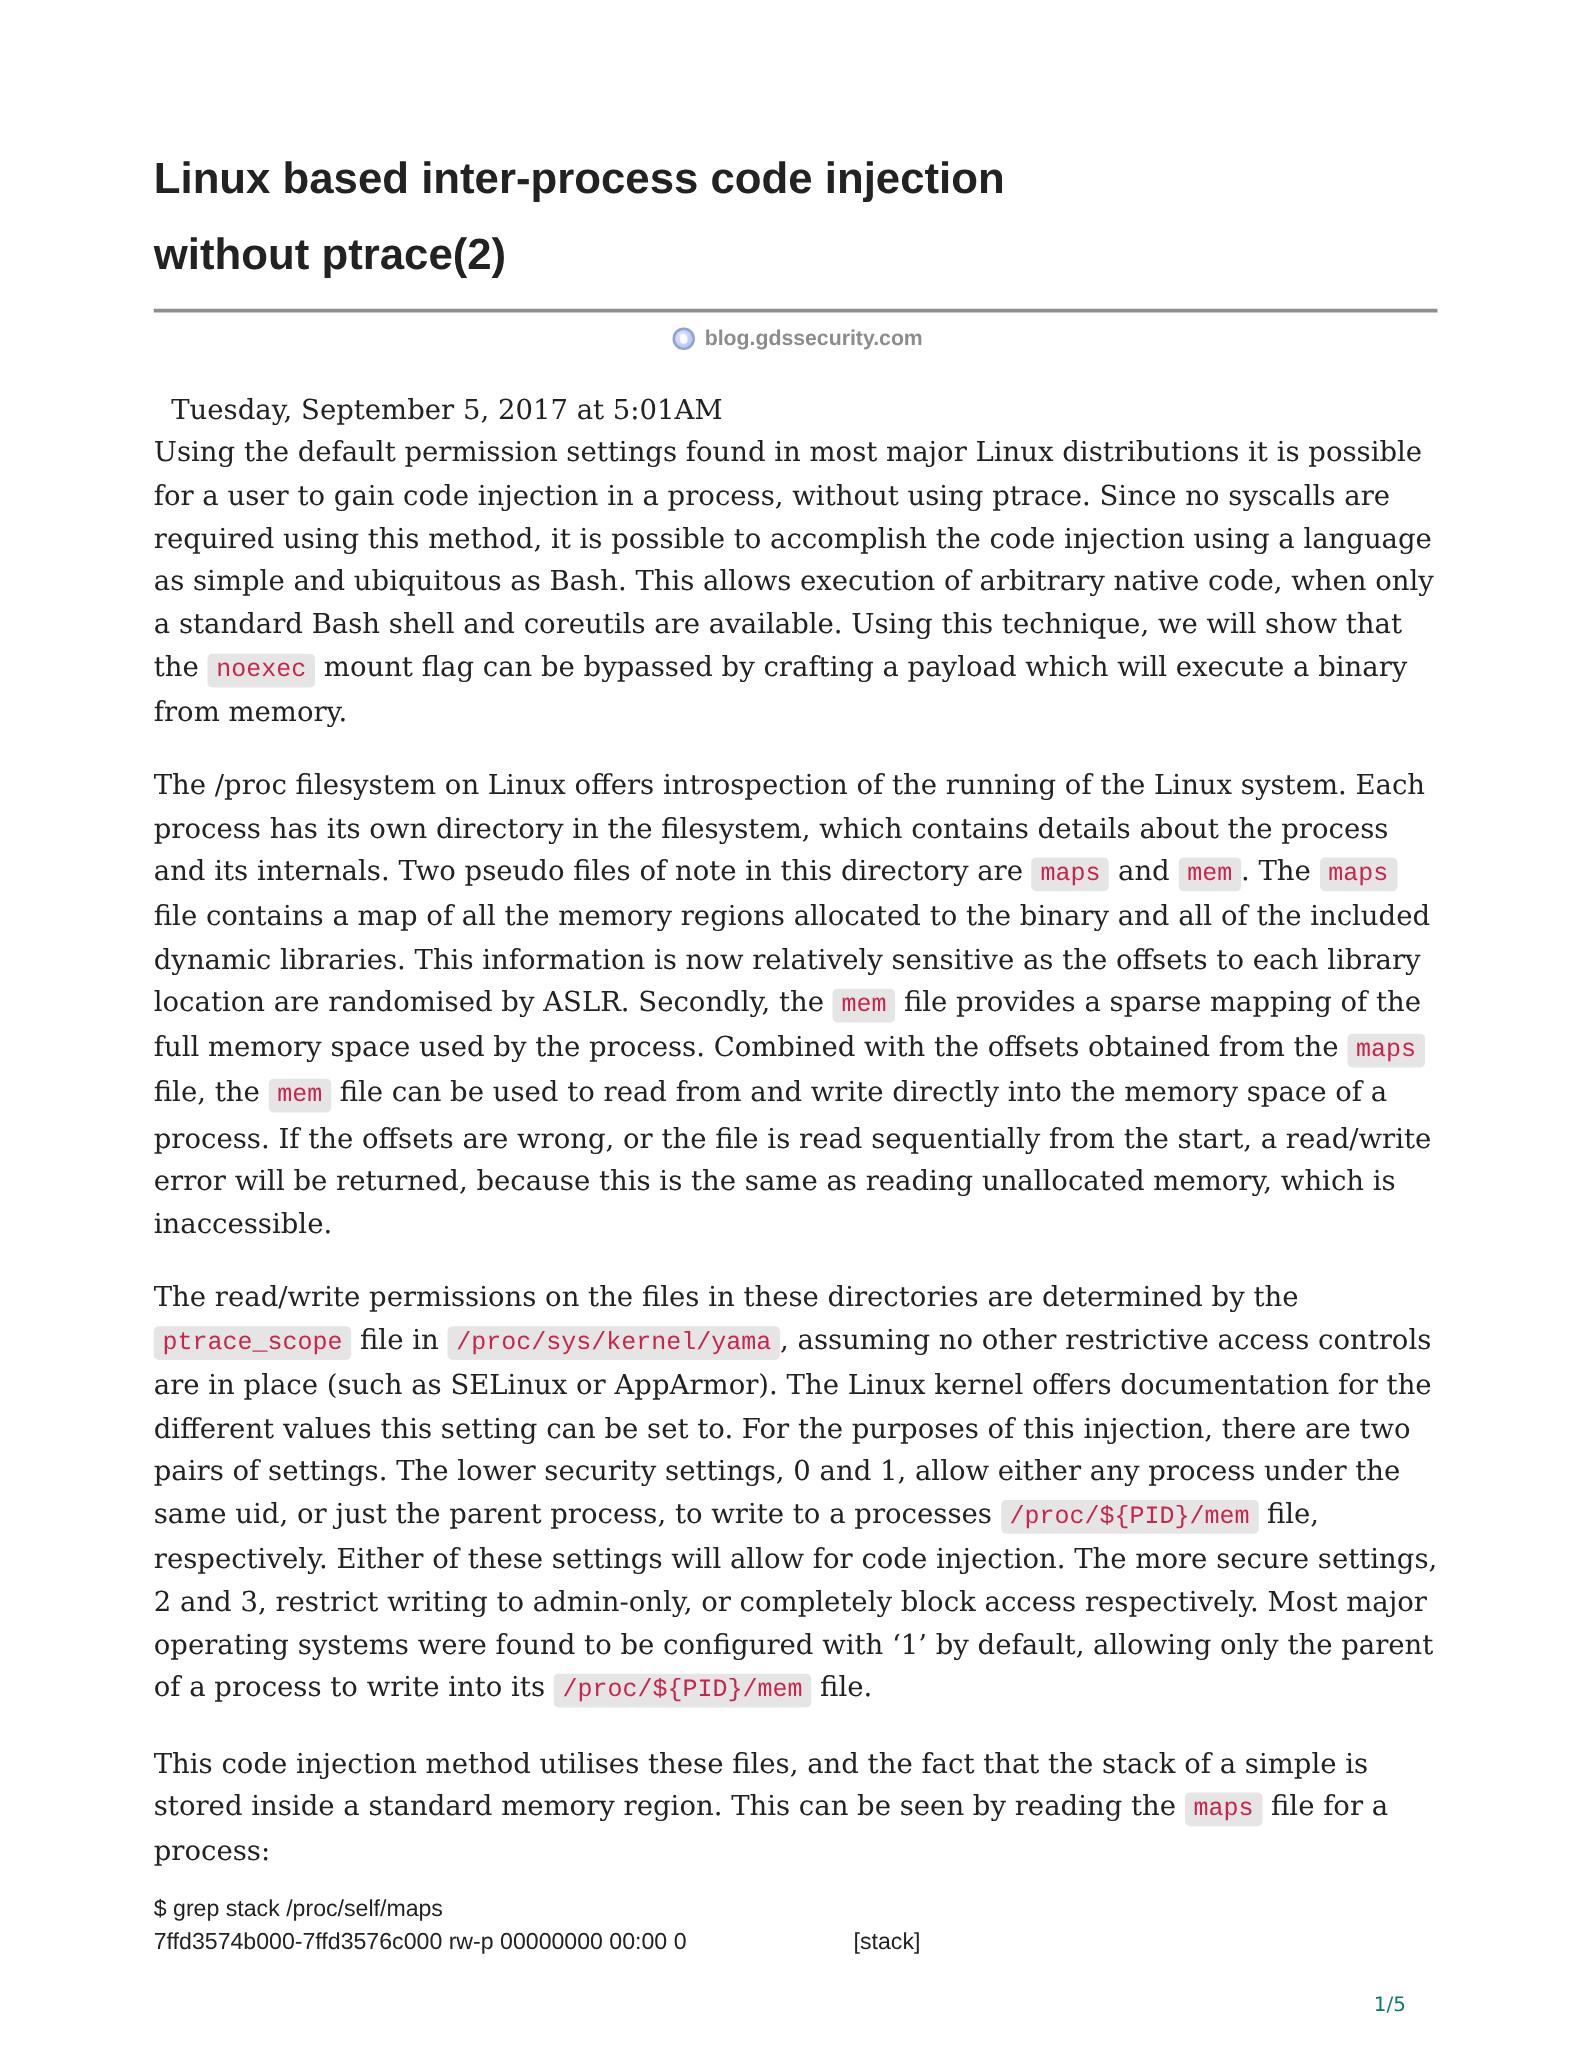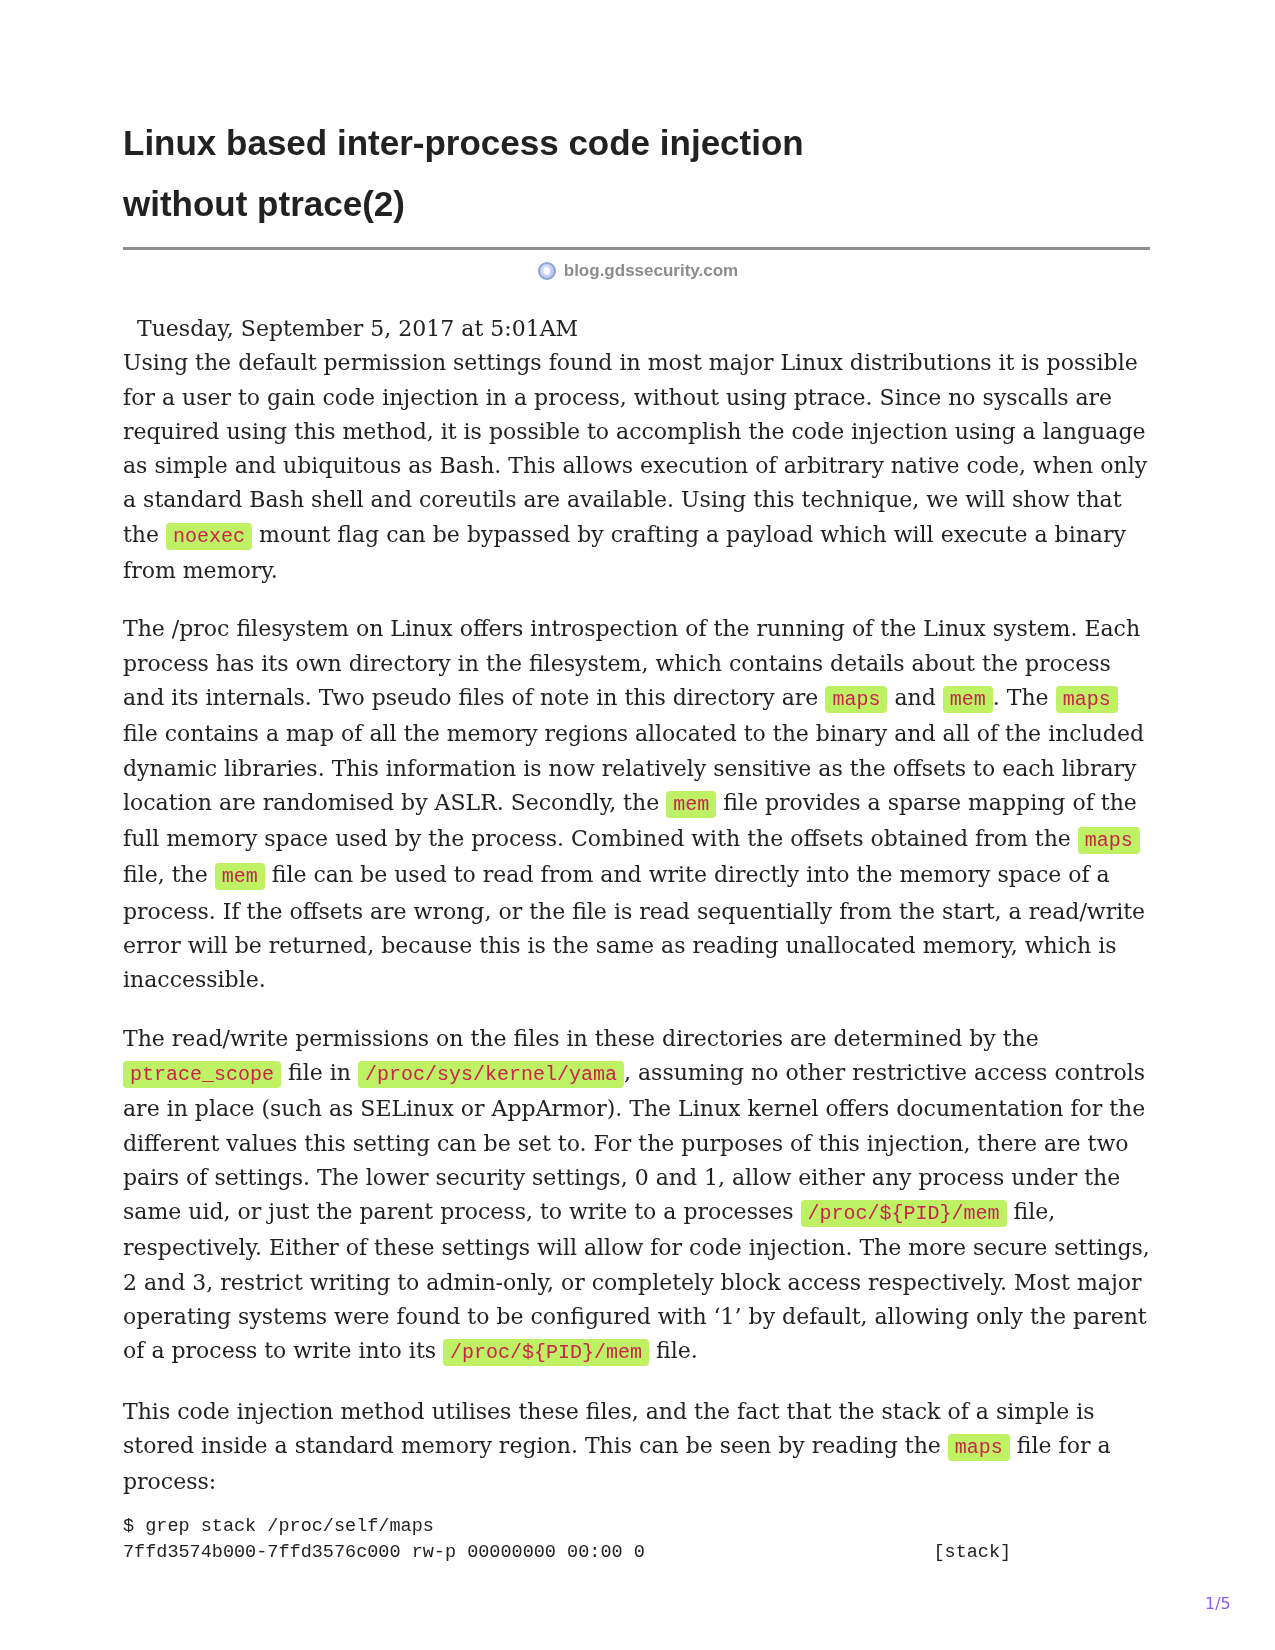--- a/index.html
+++ b/index.html
@@ -17,25 +17,25 @@
     background: radial-gradient(circle at 40% 40%, #e6ecfb 0%, #b9c7ef 70%, #8ea2d6 100%);
     box-sizing: border-box; margin-right: 8px; position: relative; }
   .globe::after { content: ""; position: absolute; left: 4px; top: 3px; width: 6px; height: 8px;
     border-radius: 40% 60% 50% 50%; background: #ffffff; opacity: .85; }
   .source .domain { font-weight: bold; color: #8c8c8c; }
   .source .path { color: #a0a0a0; }
   .body { font-family: "DejaVu Serif", serif; font-size: 22px; line-height: 34.3px; color: #222222; }
   .date { margin-top: 30px; padding-left: 14px; }
   p { margin: 0 0 24px 0; }
   code { font-family: "Liberation Mono", monospace; font-size: 20px; color: #c7254e;
-    background: #bef264; padding: 2px 7px; border-radius: 4px; }
-  pre { font-family: Liberation Mono, monospace; font-size: 18.5px; line-height: 26px;
+    background: #e5e5e5; padding: 2px 7px; border-radius: 4px; }
+  pre { font-family: Liberation Sans, sans-serif; font-size: 18.5px; line-height: 26px;
     color: #222222; margin: 14px 0 0 0; white-space: pre; }
-  .pagenum { position: absolute; left: 1205px; top: 1594px; font-family: "DejaVu Sans", sans-serif;
-    font-size: 16px; color: #8b5cf6; }
+  .pagenum { position: absolute; left: 1099px; top: 1594px; font-family: "DejaVu Sans", sans-serif;
+    font-size: 16px; color: #0f766e; }
 </style>
 </head>
 <body>
 
 <div class="page">
   <h1 class="title">Linux based inter-process code injection without ptrace(2)</h1>
   <div class="rule"></div>
   <div class="source">
     <span class="globe"></span>
     <span class="domain">blog.gdssecurity.com</span>

